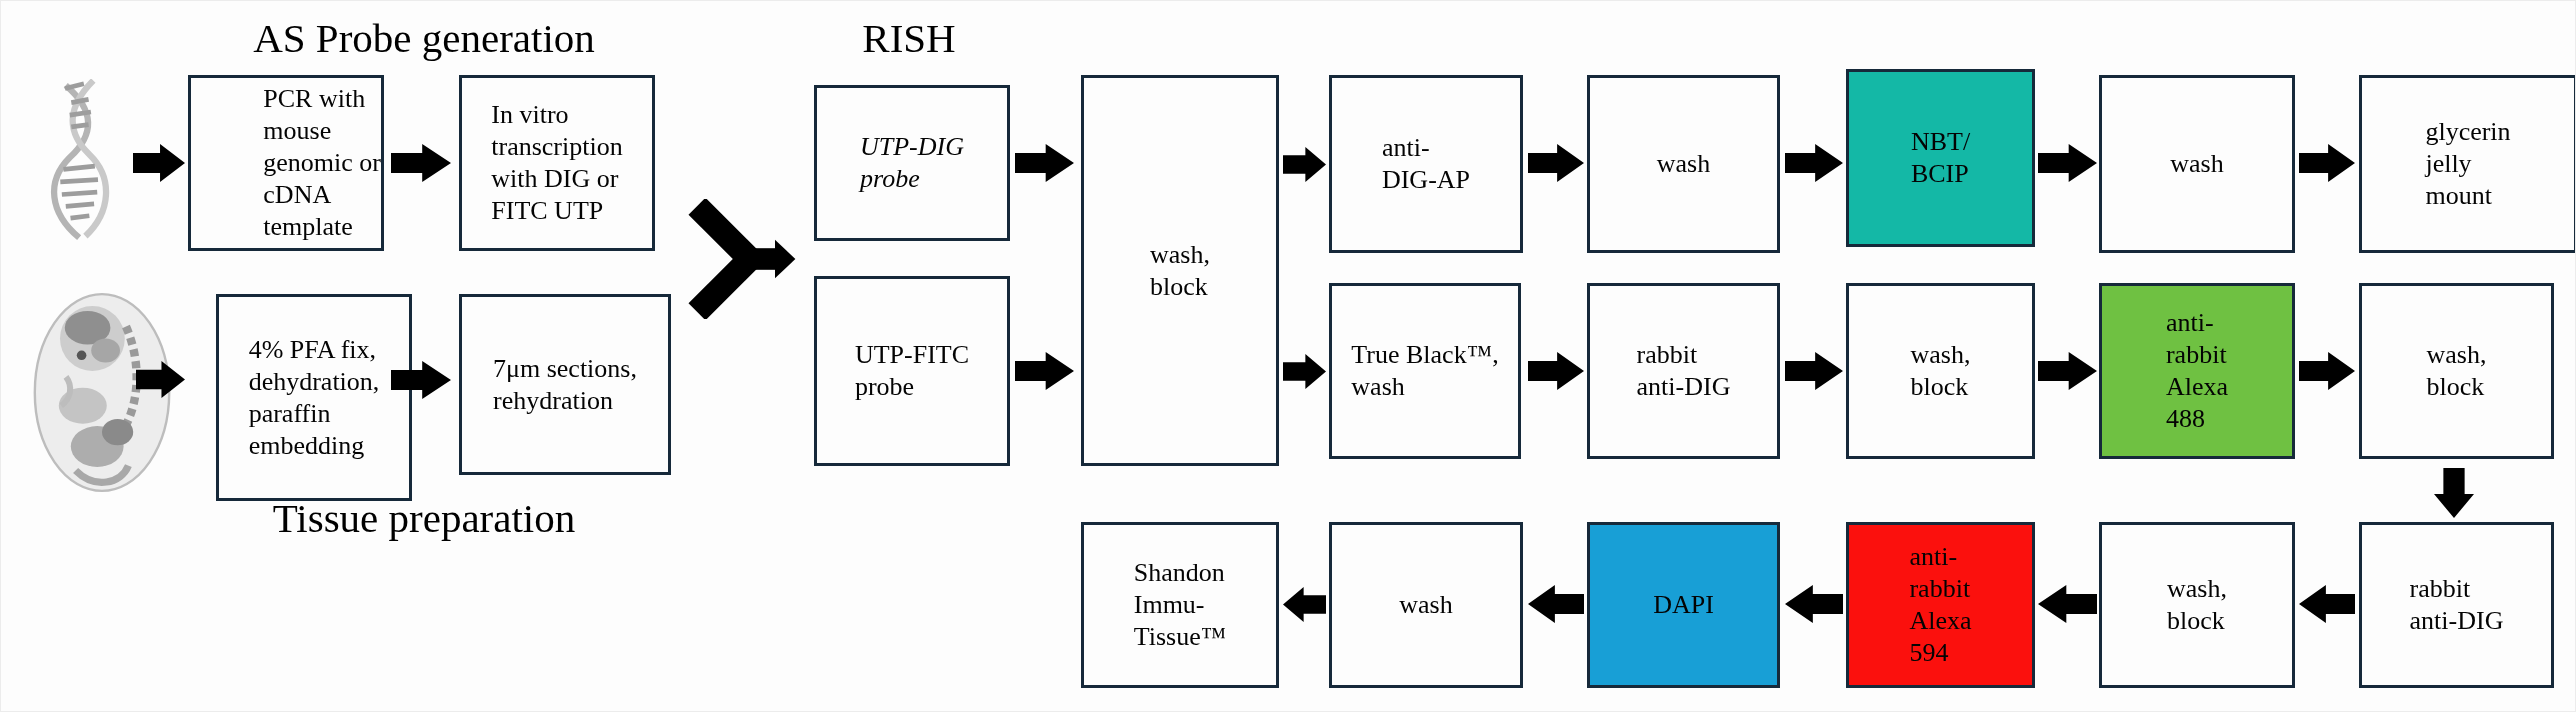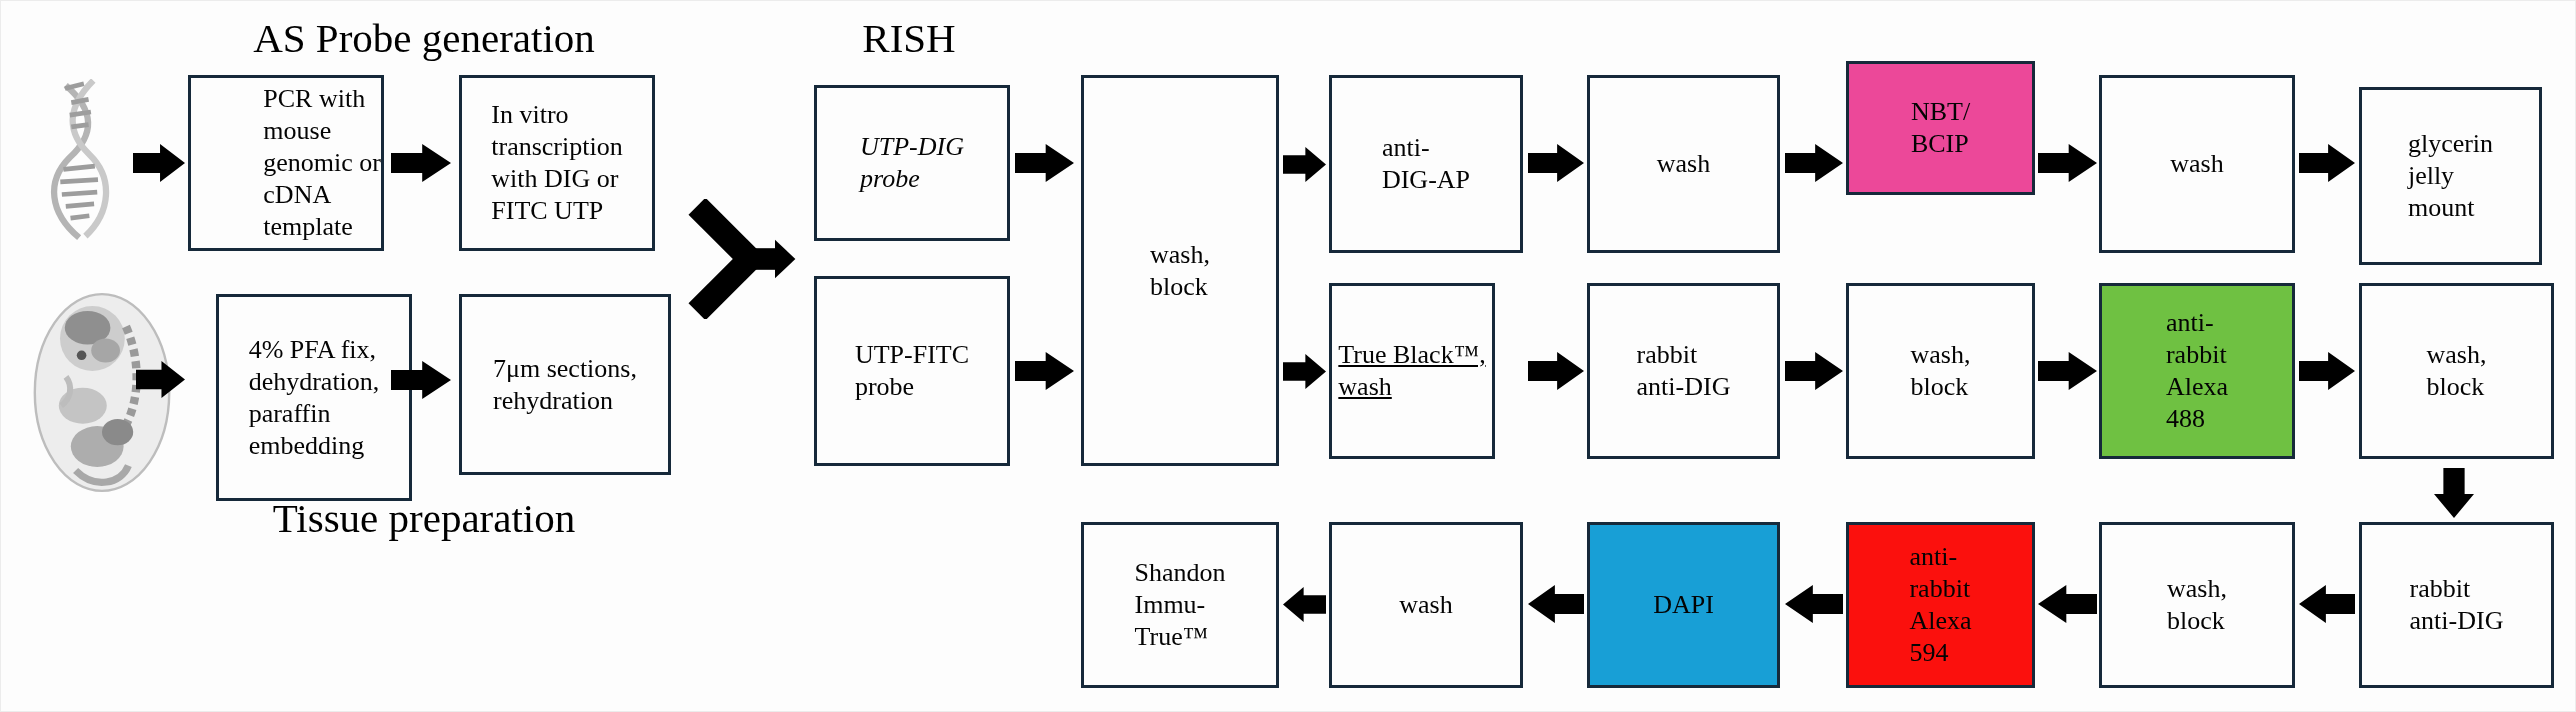--- a/index.html
+++ b/index.html
@@ -97,48 +97,48 @@
     <span class="lbl">wash,
 block</span>
     </div>
   <div class="box" style="left:1328px; top:74px; width:194px; height:178px;">
     <span class="lbl">anti-
 DIG-AP</span>
     </div>
   <div class="box" style="left:1586px; top:74px; width:193px; height:178px;">
     <span class="lbl">wash</span>
     </div>
-  <div class="box" style="left: 1845px; top: 60px; width: 189px; height: 134px; background-color: #ec4899;">
+  <div class="box" style="left: 1845px; top: 68px; width: 189px; height: 178px; background-color: #14b8a6;">
     <span class="lbl">NBT/
 BCIP</span>
     </div>
   <div class="box" style="left:2098px; top:74px; width:196px; height:178px;">
     <span class="lbl">wash</span>
     </div>
-  <div class="box" style="left:2358px; top:86px; width:183px; height:178px;">
+  <div class="box" style="left:2358px; top:74px; width:218px; height:178px;">
     <span class="lbl">glycerin
 jelly
 mount</span>
     </div>
 
   <div class="box" style="left:187px; top:293px; width:196px; height:207px;margin-left:28px;">
     <span class="lbl">4% PFA fix,
 dehydration,
 paraffin
 embedding</span>
     </div>
   <div class="box" style="left:458px; top:293px; width:212px; height:181px;">
     <span class="lbl">7μm sections,
 rehydration</span>
     </div>
   <div class="box" style="left:813px; top:275px; width:196px; height:190px;">
     <span class="lbl">UTP-FITC
 probe</span>
     </div>
-  <div class="box" style="left:1328px; top:282px; width:166px; height:176px;text-decoration:underline;">
+  <div class="box" style="left:1328px; top:282px; width:192px; height:176px;">
     <span class="lbl">True Black™,
 wash</span>
     </div>
   <div class="box" style="left:1586px; top:282px; width:193px; height:176px;">
     <span class="lbl">rabbit
 anti-DIG</span>
     </div>
   <div class="box" style="left:1845px; top:282px; width:189px; height:176px;">
     <span class="lbl">wash,
 block</span>
@@ -150,21 +150,21 @@
 488</span>
     </div>
   <div class="box" style="left:2358px; top:282px; width:195px; height:176px;">
     <span class="lbl">wash,
 block</span>
     </div>
 
   <div class="box" style="left:1080px; top:521px; width:198px; height:166px;">
     <span class="lbl">Shandon
 Immu-
-True™</span>
+Tissue™</span>
     </div>
   <div class="box" style="left:1328px; top:521px; width:194px; height:166px;">
     <span class="lbl">wash</span>
     </div>
   <div class="box" style="left: 1586px; top: 521px; width: 193px; height: 166px; background-color: rgb(24, 159, 214);">
     <span class="lbl">DAPI</span>
     </div>
   <div class="box" style="left: 1845px; top: 521px; width: 189px; height: 166px; background-color: rgb(251, 16, 13);">
     <span class="lbl">anti-
 rabbit

